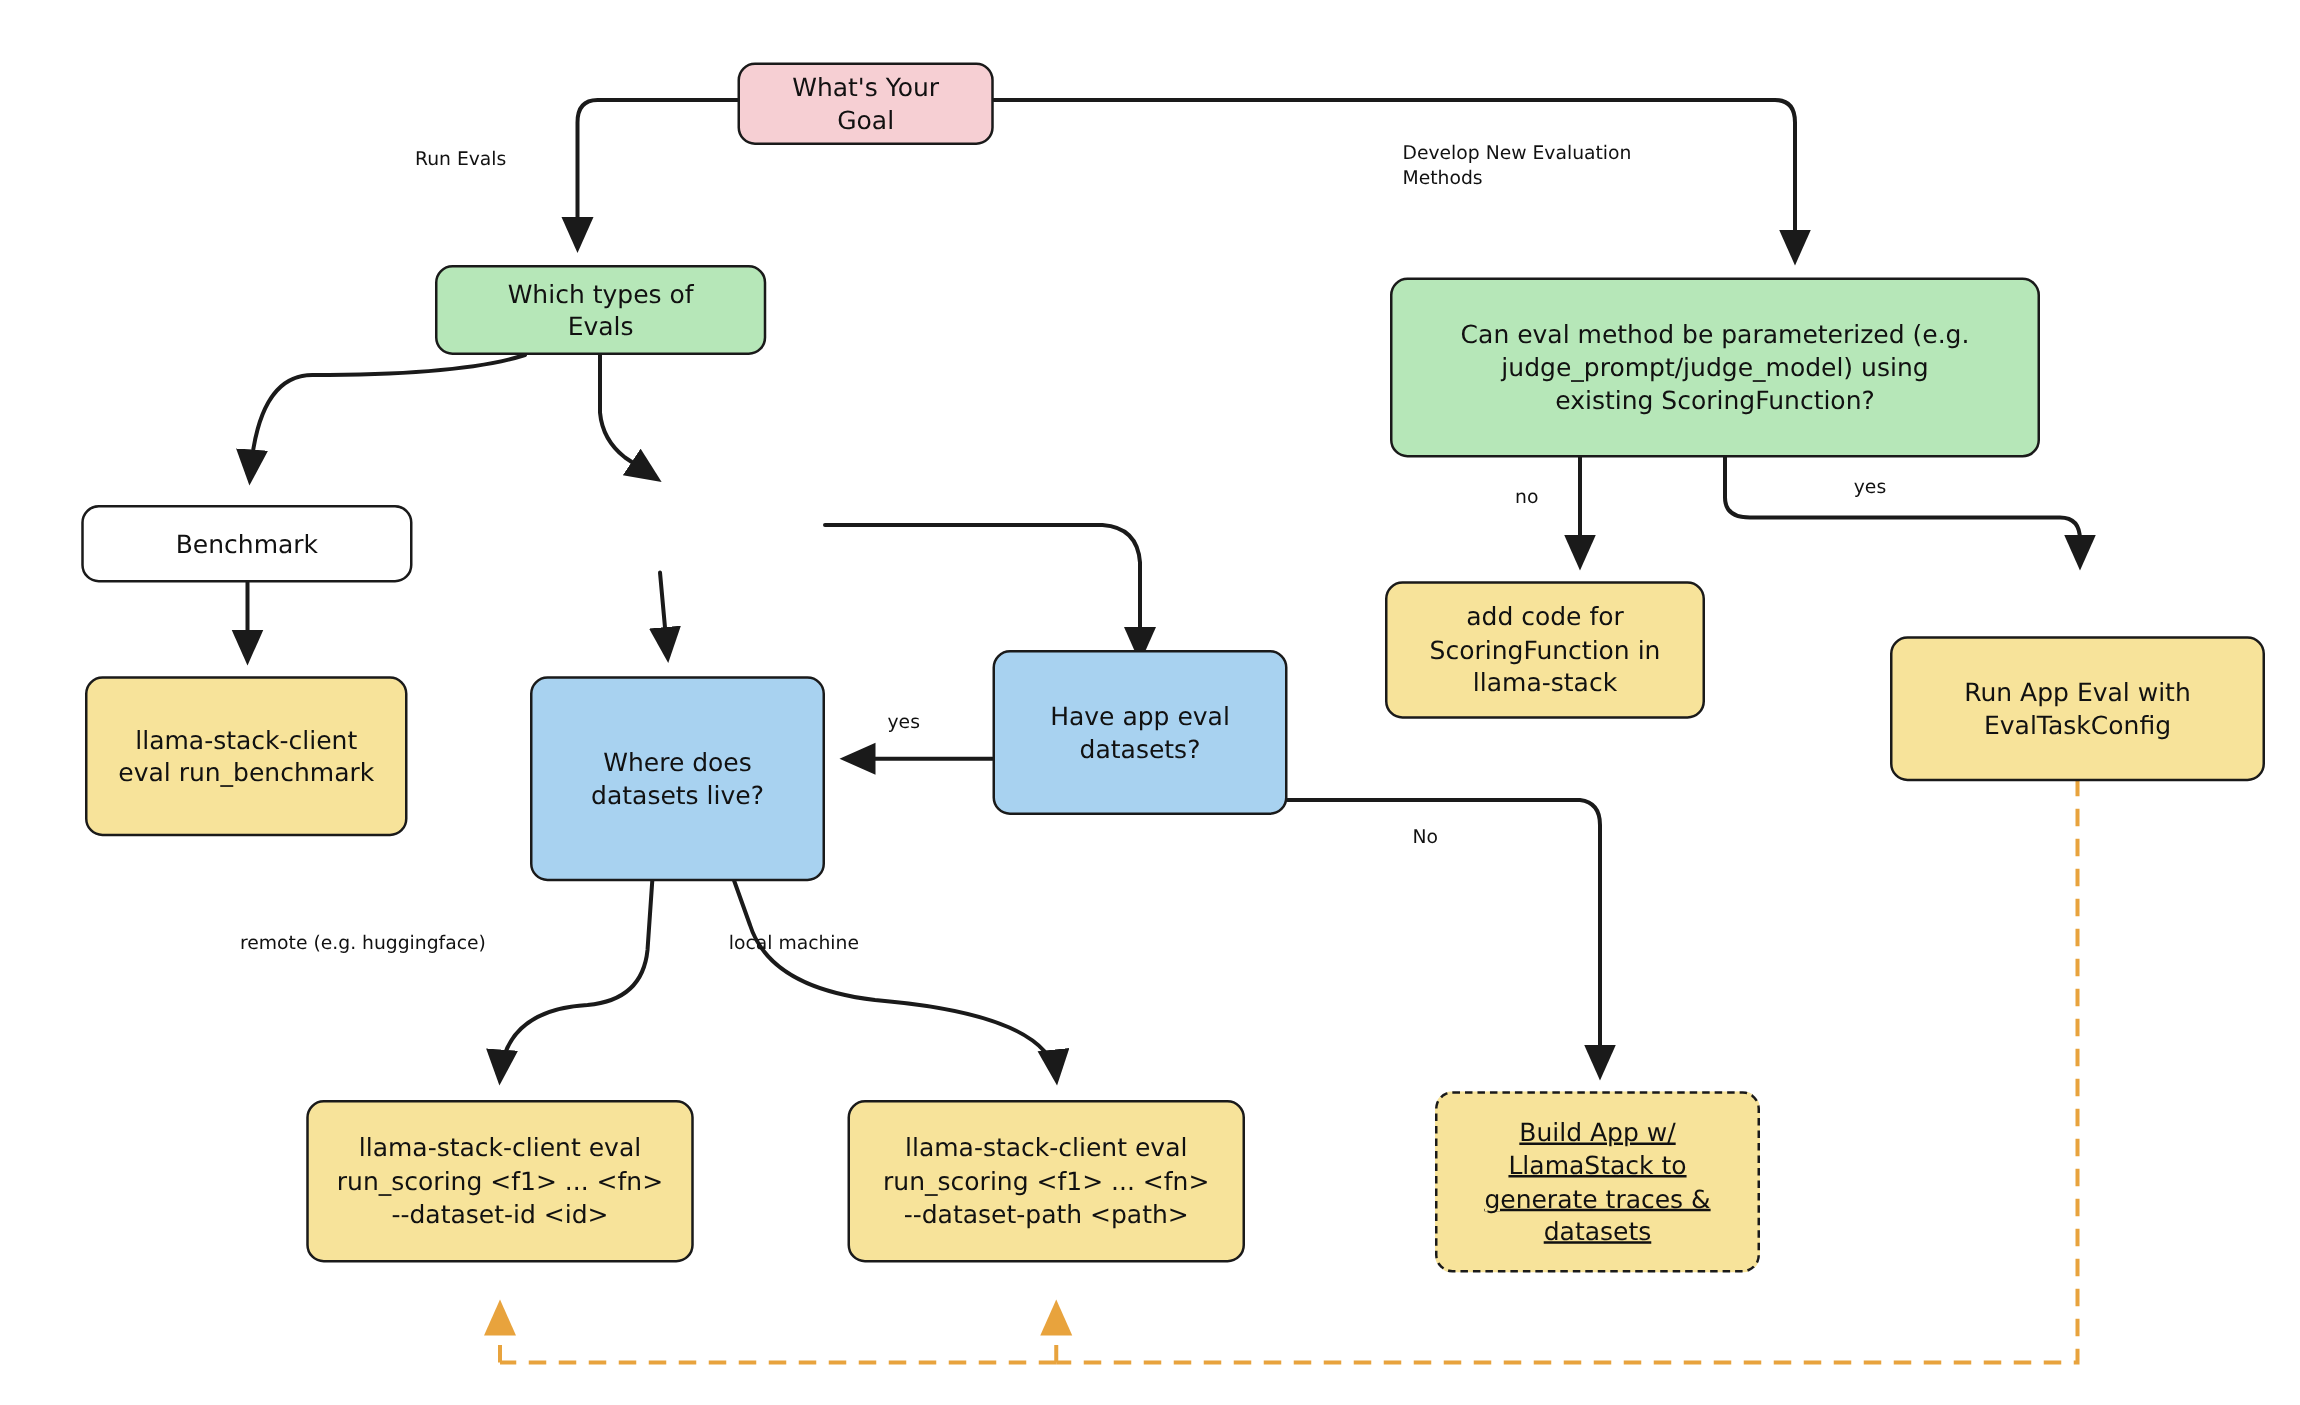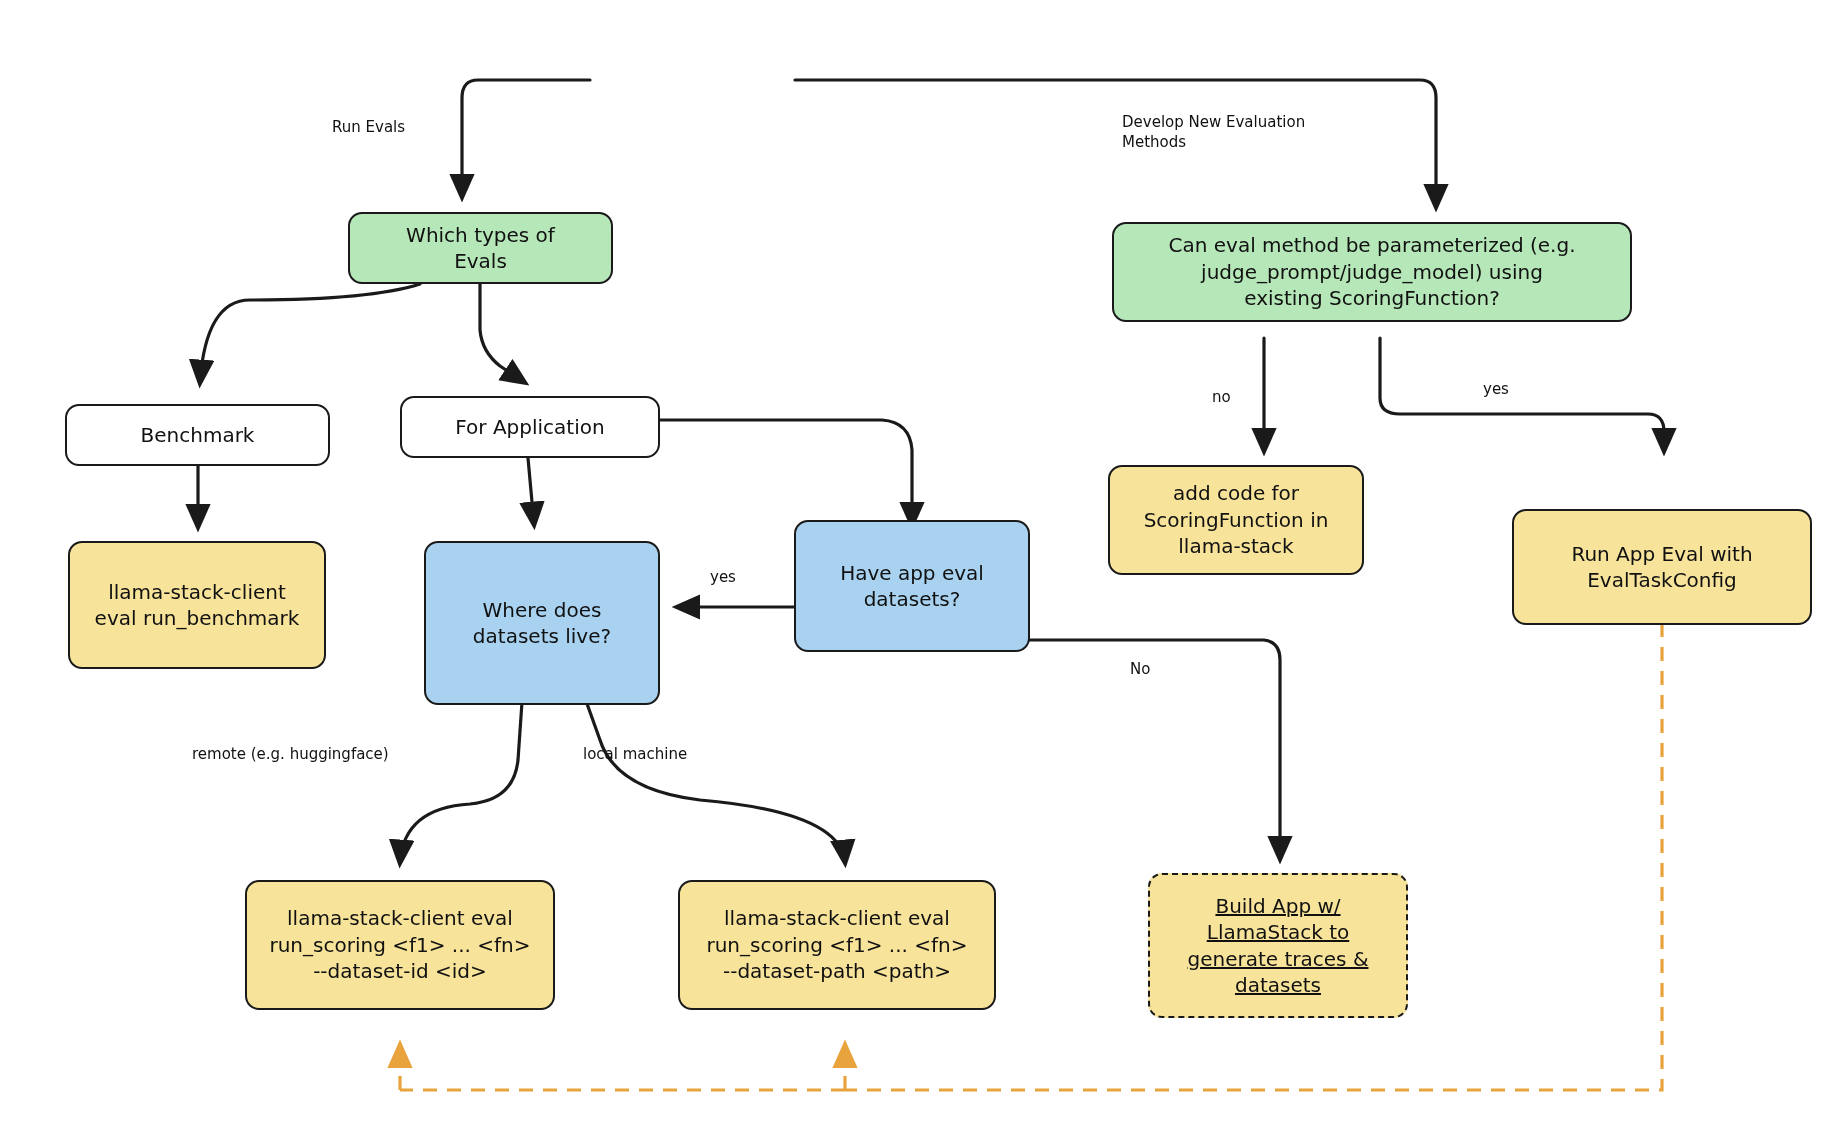--- a/index.html
+++ b/index.html
@@ -97,39 +97,40 @@
     </g>
 
     <g fill="none" stroke="#e8a33d" stroke-width="3.2" stroke-dasharray="14 10" stroke-linecap="butt">
       <path d="M1662,575 L1662,1090 L845,1090"></path>
       <path d="M845,1090 L845,1046" marker-end="url(#arrow-orange)"></path>
       <path d="M845,1090 L400,1090"></path>
       <path d="M400,1090 L400,1046" marker-end="url(#arrow-orange)"></path>
     </g>
   </svg>
 
+  <div class="node pink" style="left:590px; top:50px; width:205px; height:66px;">
+    <span>What's Your
+Goal</span>
+  </div>
 
   <div class="node green" style="left:348px; top:212px; width:265px; height:72px;">
     <span>Which types of
 Evals</span>
   </div>
 
-  <div class="node green" style="left:1112px; top:222px; width:520px; height:100px;">
+  <div class="node green" style="left:1112px; top:222px; width:520px; height:144px;">
     <span>Can eval method be parameterized (e.g.
 judge_prompt/judge_model) using
 existing ScoringFunction?</span>
   </div>
 
   <div class="node white" style="left:65px; top:404px; width:265px; height:62px;">
     <span>Benchmark</span>
   </div>
 
-  <div class="node white" style="left:400px; top:396px; width:260px; height:62px;">
-    <span>For Application</span>
-  </div>
 
   <div class="node yellow" style="left:1108px; top:465px; width:256px; height:110px;">
     <span>add code for
 ScoringFunction in
 llama-stack</span>
   </div>
 
   <div class="node yellow" style="left:1512px; top:465px; width:300px; height:116px;margin-top:44px;">
     <span>Run App Eval with
 EvalTaskConfig</span>

